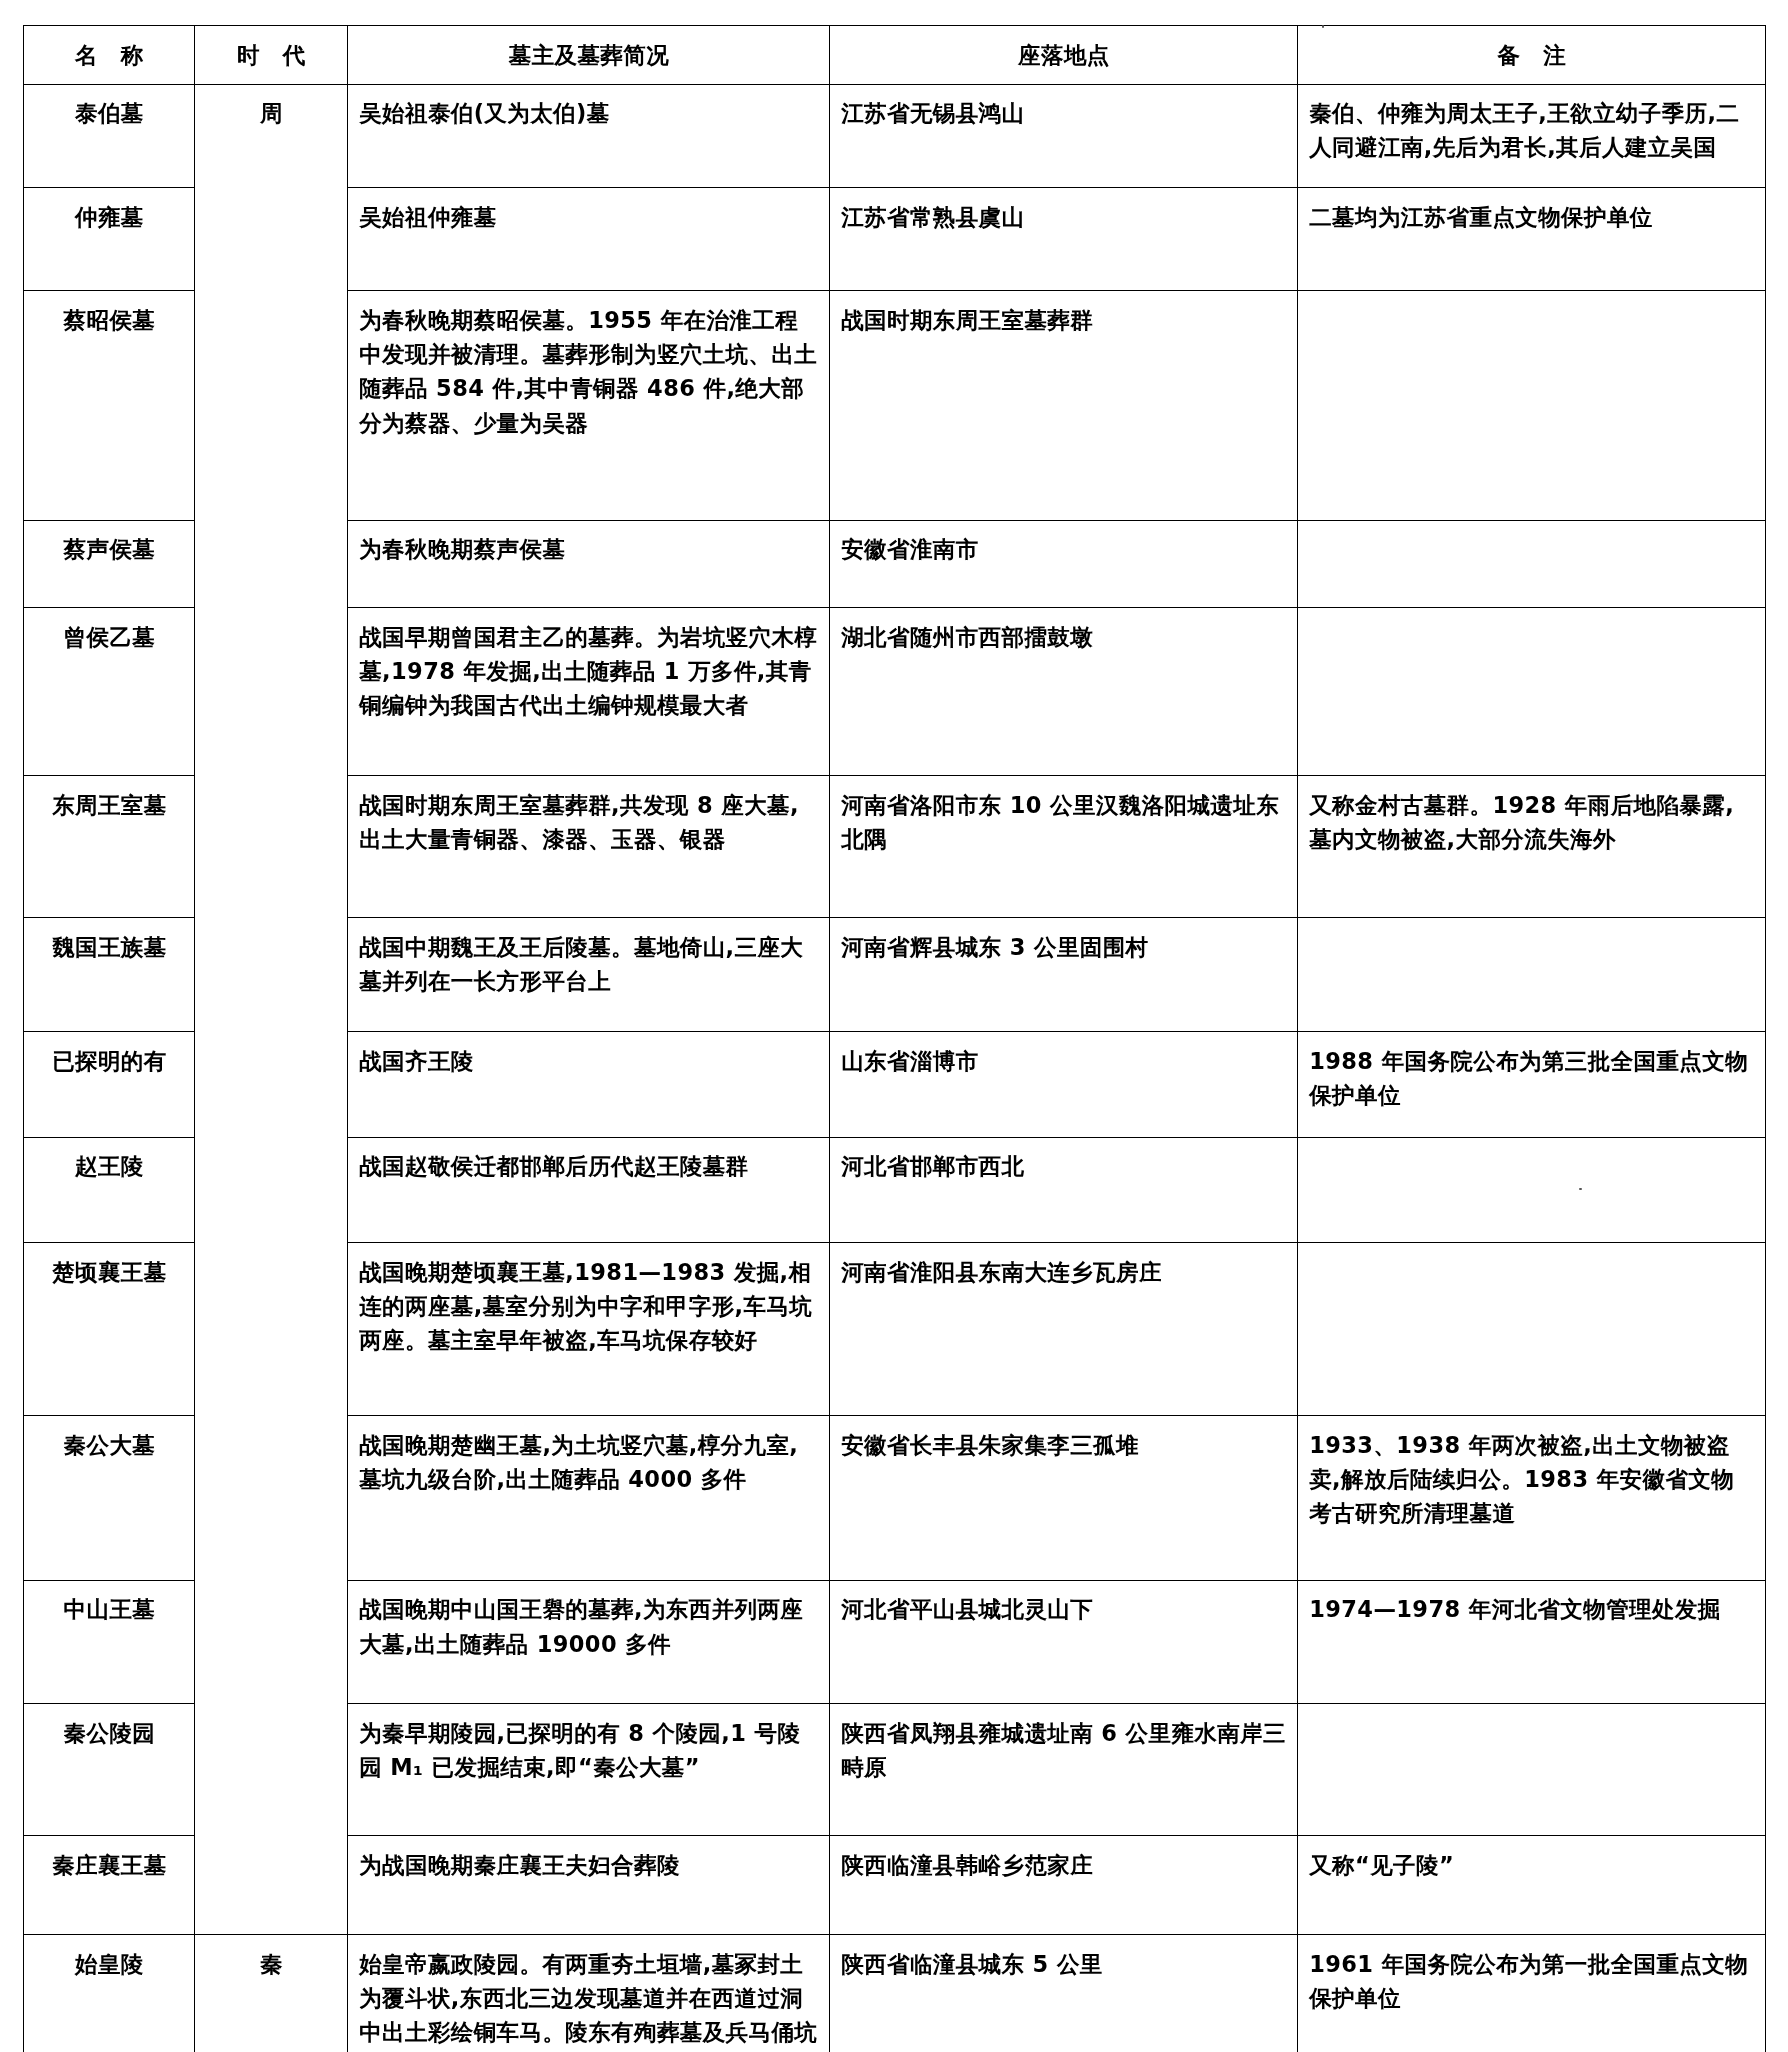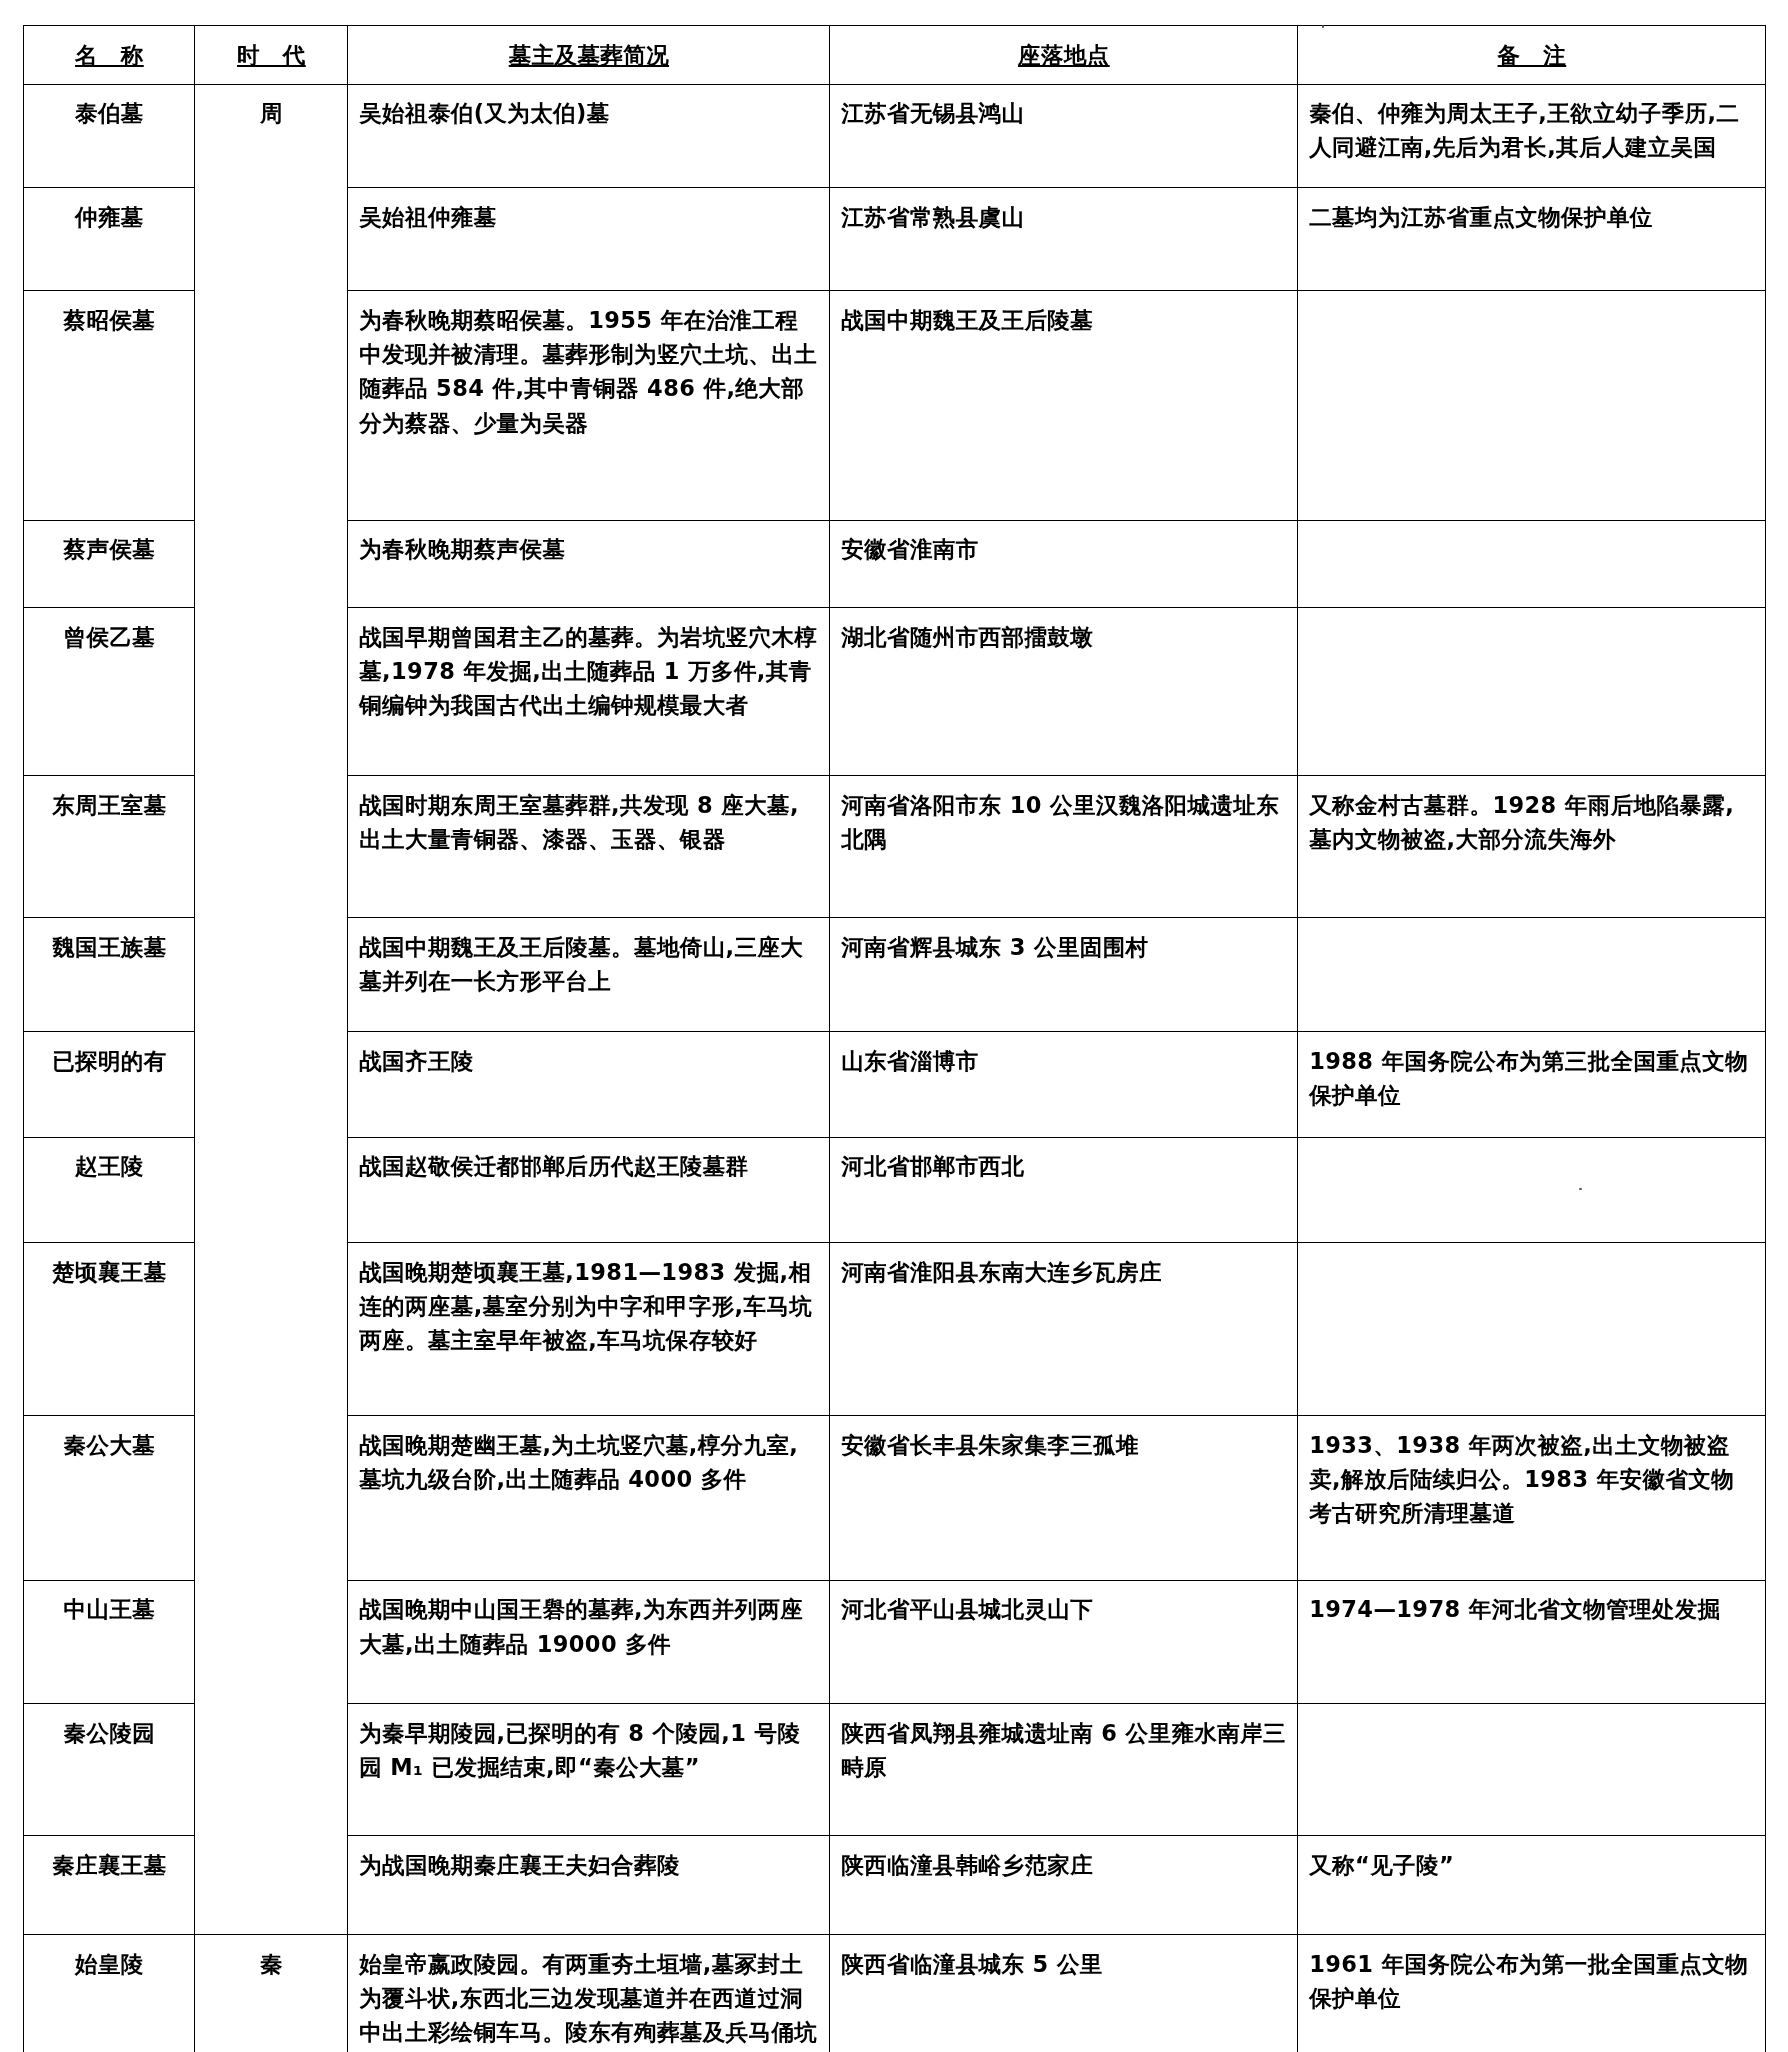--- a/index.html
+++ b/index.html
@@ -32,21 +32,20 @@
     line-height: 1.52;
     font-weight: bold;
     letter-spacing: 0.4px;
   }
   thead th {
     text-align: center;
     vertical-align: middle;
     font-size: 25px;
     padding: 14.4px 5.4px;
     letter-spacing: 5.4px;
-    text-decoration: underline;
   }
   col.c-name { width: 171px; }
   col.c-era  { width: 153px; }
   col.c-desc { width: 482px; }
   col.c-loc  { width: 468px; }
   col.c-note { width: 468px; }
 
   td.name-cell {
     text-align: center;
     vertical-align: middle;
@@ -113,21 +112,21 @@
       <tr>
         <td class="name-cell" style="height:79px;">仲雍墓</td>
         <td class="desc-cell">吴始祖仲雍墓</td>
         <td class="loc-cell">江苏省常熟县虞山</td>
         <td class="note-cell">二墓均为江苏省重点文物保护单位</td>
       </tr>
 
       <tr>
         <td class="name-cell" style="height:205px;">蔡昭侯墓</td>
         <td class="desc-cell">为春秋晚期蔡昭侯墓。1955 年在治淮工程中发现并被清理。墓葬形制为竖穴土坑、出土随葬品 584 件,其中青铜器 486 件,绝大部分为蔡器、少量为吴器</td>
-        <td class="loc-cell">战国中期魏王及王后陵墓</td>
+        <td class="loc-cell">战国时期东周王室墓葬群</td>
         <td class="note-cell"></td>
       </tr>
 
       <tr>
         <td class="name-cell" style="height:63px;">蔡声侯墓</td>
         <td class="desc-cell">为春秋晚期蔡声侯墓</td>
         <td class="loc-cell">安徽省淮南市</td>
         <td class="note-cell"></td>
       </tr>
 

